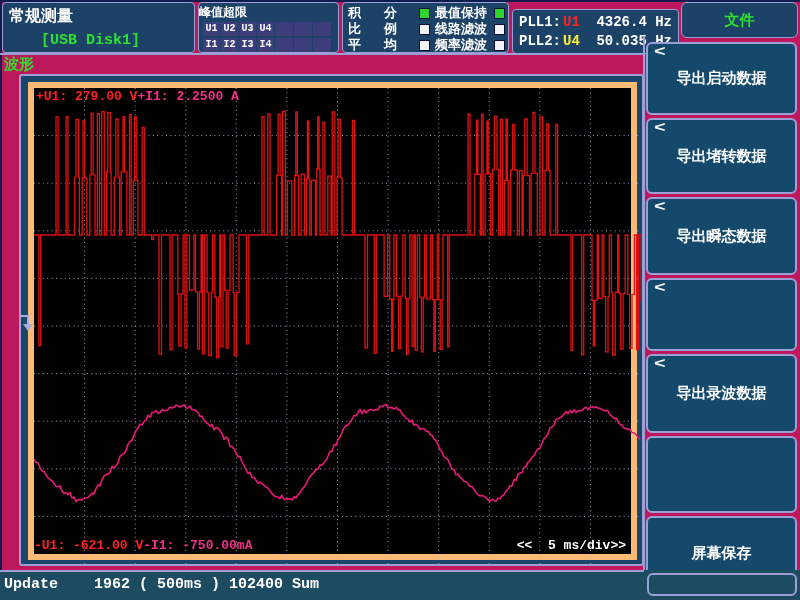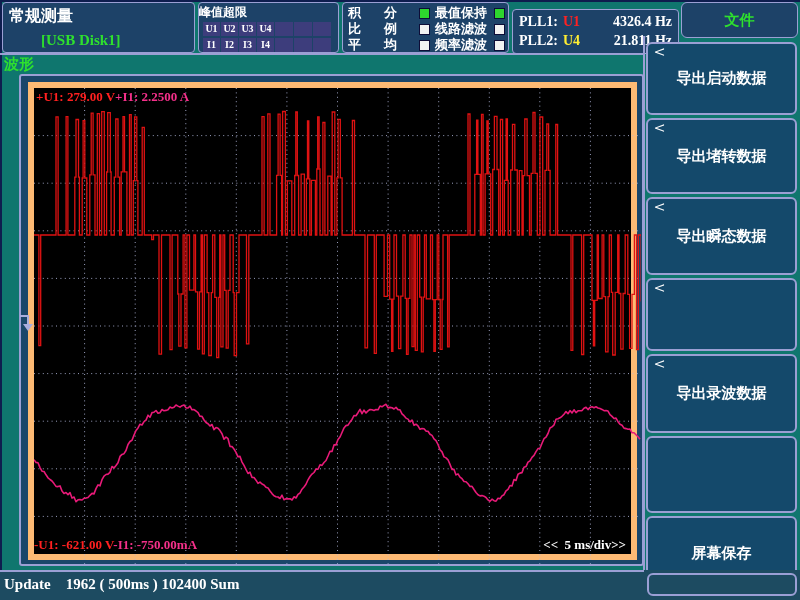--- a/index.html
+++ b/index.html
@@ -1,19 +1,19 @@
 <!DOCTYPE html>
 <html><head>
 <meta charset="utf-8">
 <style>
   html,body{margin:0;padding:0;background:#000;}
   #screen{
     position:relative;width:800px;height:600px;overflow:hidden;
-    background:#0f766e;
-    font-family:Liberation Serif, serif;
+    background:#be185d;
+    font-family:Liberation Mono, monospace;
     font-weight:700;color:#fff;
     box-shadow:inset 0 2px 0 #0e1d4e, inset 2px 0 0 #0e1d4e;
   }
   .hbox{position:absolute;background:#1d4268;border:1px solid #9b9fd4;border-radius:4px;box-sizing:border-box;}
   
   #box-mode{left:2px;top:2px;width:193px;height:51px;}
   #mode-title{position:absolute;left:6px;top:3px;font-size:16px;color:#fff;}
   #usb-status{position:absolute;left:6px;top:29px;font-size:15px;color:#2ee02e;padding-left:32px;}
   #box-peak{left:198px;top:2px;width:141px;height:51px;}
   #peak-title{position:absolute;left:0;top:1px;width:100%;text-align:left;font-size:12px;}
@@ -132,21 +132,21 @@
 
   <div class="hbox" id="box-pll">
     <div class="pllrow" style="top:4px;">
       <span class="plln">PLL1:</span>
       <span class="plls" style="color: rgb(255, 34, 34);">U1</span>
       <span class="pllv">4326.4 Hz</span>
     </div>
     <div class="pllrow" style="top:23px;">
       <span class="plln">PLL2:</span>
       <span class="plls" style="color: rgb(255, 238, 51);">U4</span>
-      <span class="pllv">21.811 Hz</span>
+      <span class="pllv">50.035 Hz</span>
     </div>
   </div>
 
   <div class="hbox" id="box-file">
     <div id="file-title">文件</div>
   </div>
 
   <div id="hdr-divider"></div>
   <div id="page-label">波形</div>
 

